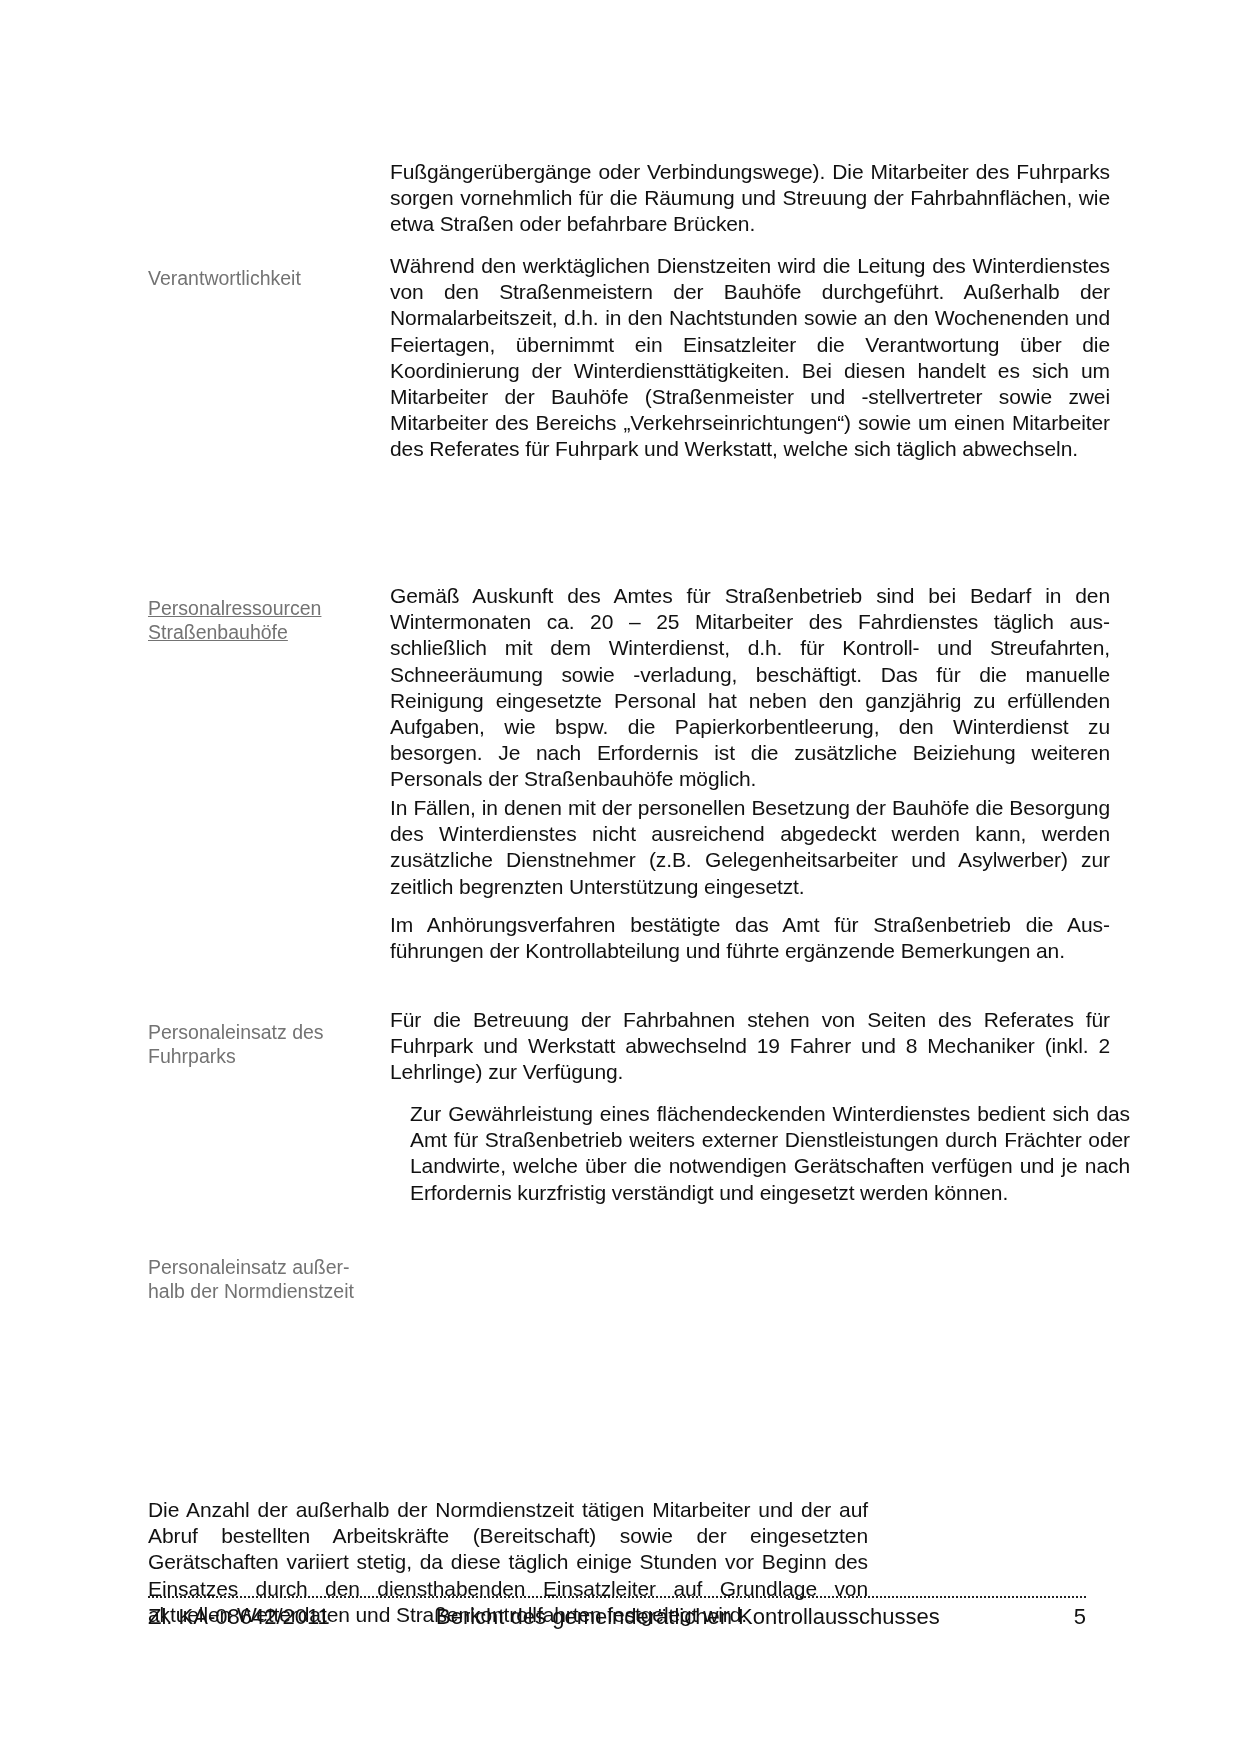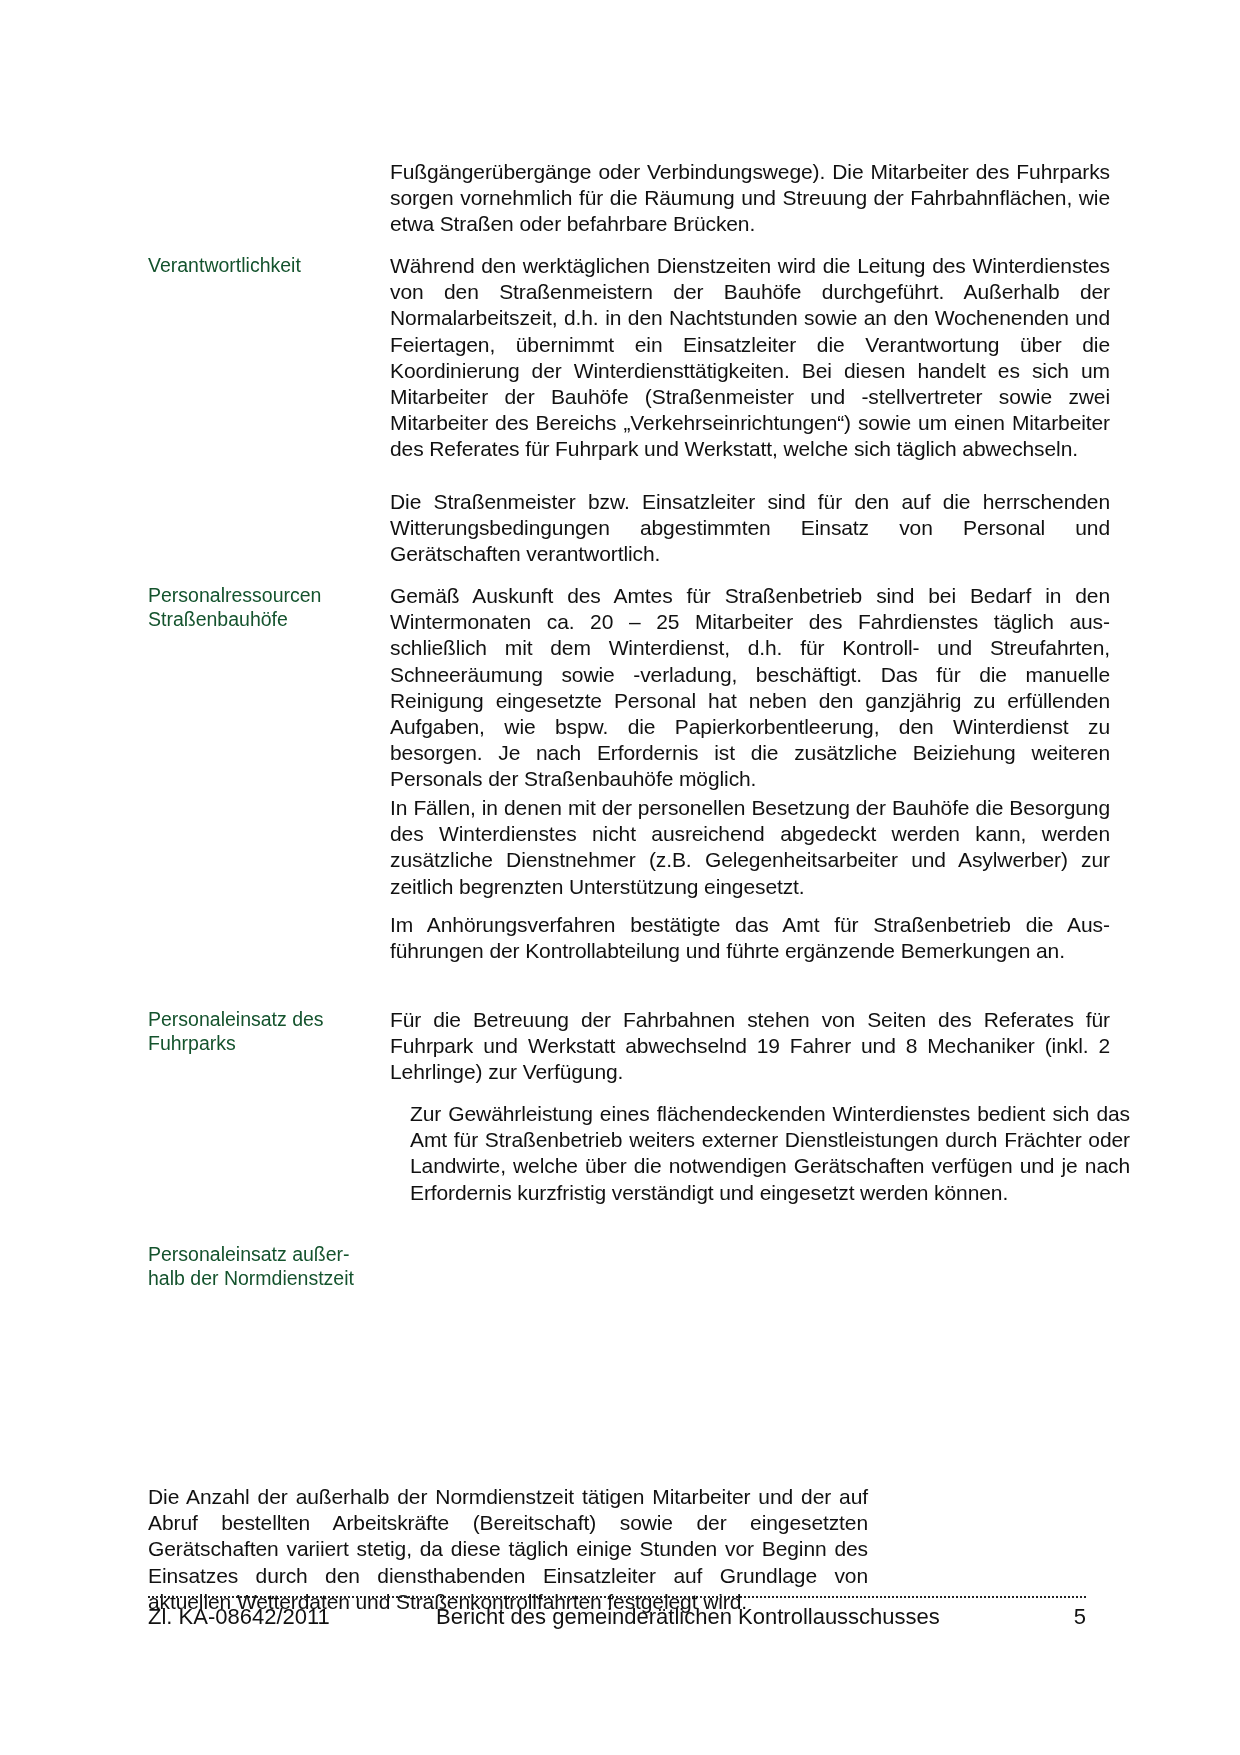--- a/index.html
+++ b/index.html
@@ -1,20 +1,20 @@
 <!DOCTYPE html>
 <html><head>
 <meta charset="utf-8">
 <style>
   html, body { margin: 0; padding: 0; background: #ffffff; }
   body { width: 1240px; height: 1755px; position: relative; overflow: hidden;
          font-family: "Liberation Sans", "DejaVu Sans", sans-serif; color: #111111; }
   .page { position: absolute; left: 0; top: 16px; width: 1164px; height: 1755px; }
   .row { position: absolute; left: 148px; width: 960px; display: flex; }
-  .side { width: 242px; flex: 0 0 242px; color: #14532d; font-size: 19.5px; line-height: 24px; }
+  .side { width: 242px; flex: 0 0 242px; color: #737373; font-size: 19.5px; line-height: 24px; margin-top: 13px; }
   .body-col { width: 720px; flex: 0 0 720px; }
   .para { font-size: 21px; line-height: 26.2px; text-align: justify; margin: 0; hyphens: manual; letter-spacing: -0.1px; }
   .footer-dots { position: absolute; left: 148px; top: 1570px; width: 938px; height: 10px;
                  border-bottom: 2px dotted #222; }
   .footer { position: absolute; left: 148px; top: 1588px; width: 938px; height: 26px;
             font-size: 22px; display: flex; justify-content: space-between; color: #111; }
   .footer .doc-id { width: 250px; }
   .footer .title { flex: 1; text-align: left; padding-left: 38px; }
   .footer .pnum { width: 30px; text-align: right; }
 </style>
@@ -31,27 +31,24 @@
   </div>
 
   <div class="row" style="top:237px;">
     <div class="side">Verantwortlichkeit</div>
     <div class="body-col">
       <p class="para">Während den werktäglichen Dienstzeiten wird die Leitung des Winter­dienstes von den Straßenmeistern der Bauhöfe durchgeführt. Außer­halb der Normalarbeitszeit, d.h. in den Nachtstunden sowie an den Wochenenden und Feiertagen, übernimmt ein Einsatzleiter die Verant­wortung über die Koordinierung der Winterdiensttätigkeiten. Bei diesen handelt es sich um Mitarbeiter der Bauhöfe (Straßenmeister und -stell­vertreter sowie zwei Mitarbeiter des Bereichs „Verkehrseinrichtungen“) sowie um einen Mitarbeiter des Referates für Fuhrpark und Werkstatt, welche sich täglich abwechseln.</p>
     </div>
   </div>
   <div class="row" style="top:473px;">
     <div class="side"></div>
-    <div class="body-col">
-      <p class="para">Die Straßenmeister bzw. Einsatzleiter sind für den auf die herrschen­den Witterungsbedingungen abgestimmten Einsatz von Personal und Gerätschaften verantwortlich.</p>
-    </div>
   </div>
 
   <div class="row" style="top:567px;">
-    <div class="side" style="width:200px;flex-basis:242px;">Personalressourcen Straßenbauhöfe</div>
+    <div class="side" style="width:200px;flex-basis:242px;text-decoration:underline;">Personalressourcen Straßenbauhöfe</div>
     <div class="body-col">
       <p class="para">Gemäß Auskunft des Amtes für Straßenbetrieb sind bei Bedarf in den Wintermonaten ca. 20 – 25 Mitarbeiter des Fahrdienstes täglich aus­schließlich mit dem Winterdienst, d.h. für Kontroll- und Streufahrten, Schneeräumung sowie -verladung, beschäftigt. Das für die manuelle Reinigung eingesetzte Personal hat neben den ganzjährig zu erfüllen­den Aufgaben, wie bspw. die Papierkorbentleerung, den Winterdienst zu besorgen. Je nach Erfordernis ist die zusätzliche Beiziehung weite­ren Personals der Straßenbauhöfe möglich.</p>
     </div>
   </div>
   <div class="row" style="top:896px;">
     <div class="side"></div>
     <div class="body-col">
       <p class="para">Im Anhörungsverfahren bestätigte das Amt für Straßenbetrieb die Aus­führungen der Kontrollabteilung und führte ergänzende Bemerkungen an.</p>
     </div>
   </div>

